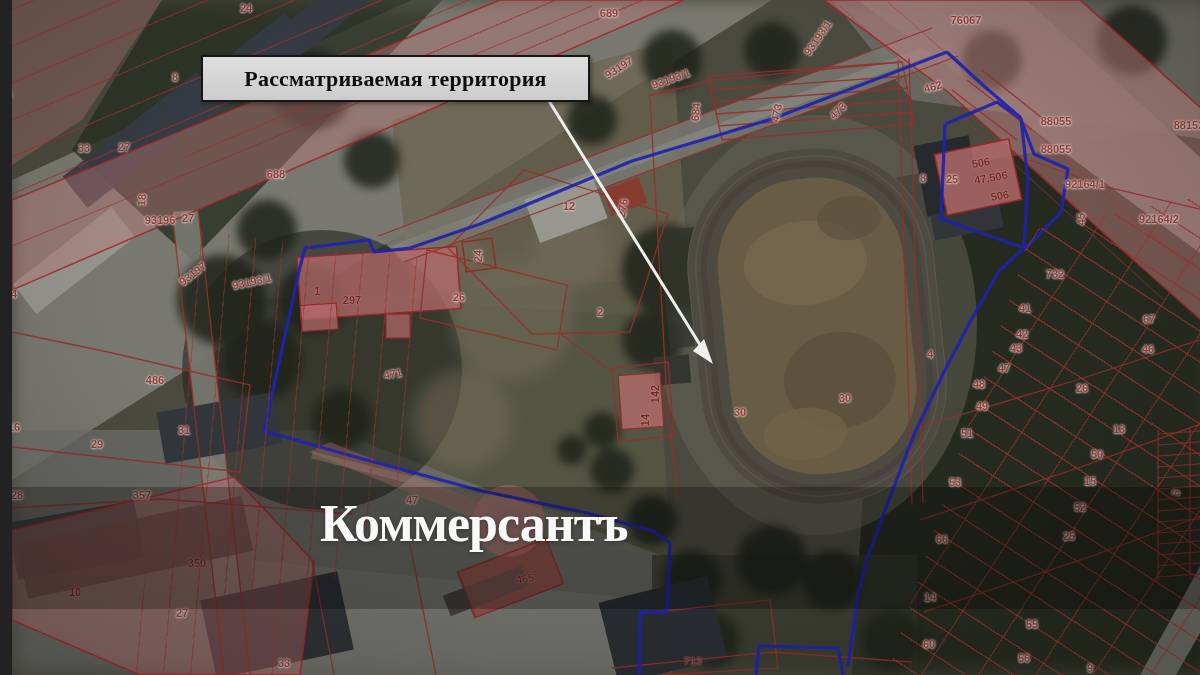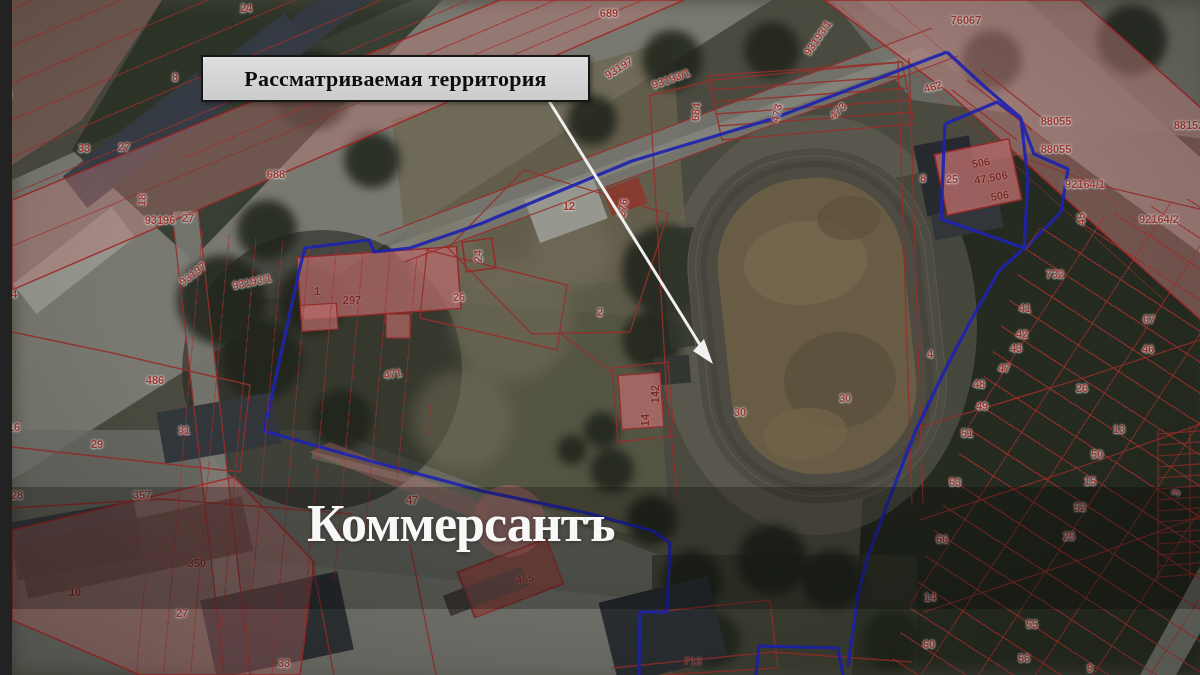--- a/index.html
+++ b/index.html
@@ -40,21 +40,21 @@
   #dim{position:absolute;inset:0;z-index:3;pointer-events:none;
     background:linear-gradient(rgba(8,10,6,.16),rgba(8,10,6,.16)),
       radial-gradient(ellipse 900px 520px at 50% 42%,rgba(0,0,0,0) 55%,rgba(0,0,0,.2) 100%);}
   #wmband{position:absolute;left:0;top:487px;width:1200px;height:122px;z-index:3;
     background:rgba(0,0,0,.26);pointer-events:none;}
   #arrowsvg{position:absolute;left:0;top:0;z-index:5;pointer-events:none;}
   #tbox{position:absolute;left:189px;top:55px;width:389px;height:47px;z-index:6;
     background:linear-gradient(#dedede,#cccccc);border:2px solid #161616;box-sizing:border-box;
     display:flex;align-items:center;justify-content:center;box-shadow:2px 2px 4px rgba(0,0,0,.35);}
   #tbox span{font:bold 22px "Liberation Serif",serif;color:#0d0d0d;letter-spacing:.2px;}
-  #wmlogo{position:absolute;left:295px;top:494px;z-index:6;font:bold 52px "Liberation Serif",serif;
+  #wmlogo{position:absolute;left:308px;top:494px;z-index:6;font:bold 52px "Liberation Serif",serif;
     color:rgba(255,255,255,.97);letter-spacing:-1px;text-shadow:0 1px 4px rgba(0,0,0,.35);}
   #wmsite{position:absolute;left:312px;top:560px;z-index:6;font:bold 23px "Liberation Sans",sans-serif;
     color:rgba(255,255,255,.97);letter-spacing:.5px;text-shadow:0 1px 3px rgba(0,0,0,.35);}
 </style>
 </head>
 <body>
 
 <div id="stage">
 
   <div class="tp" id="t1"></div>

